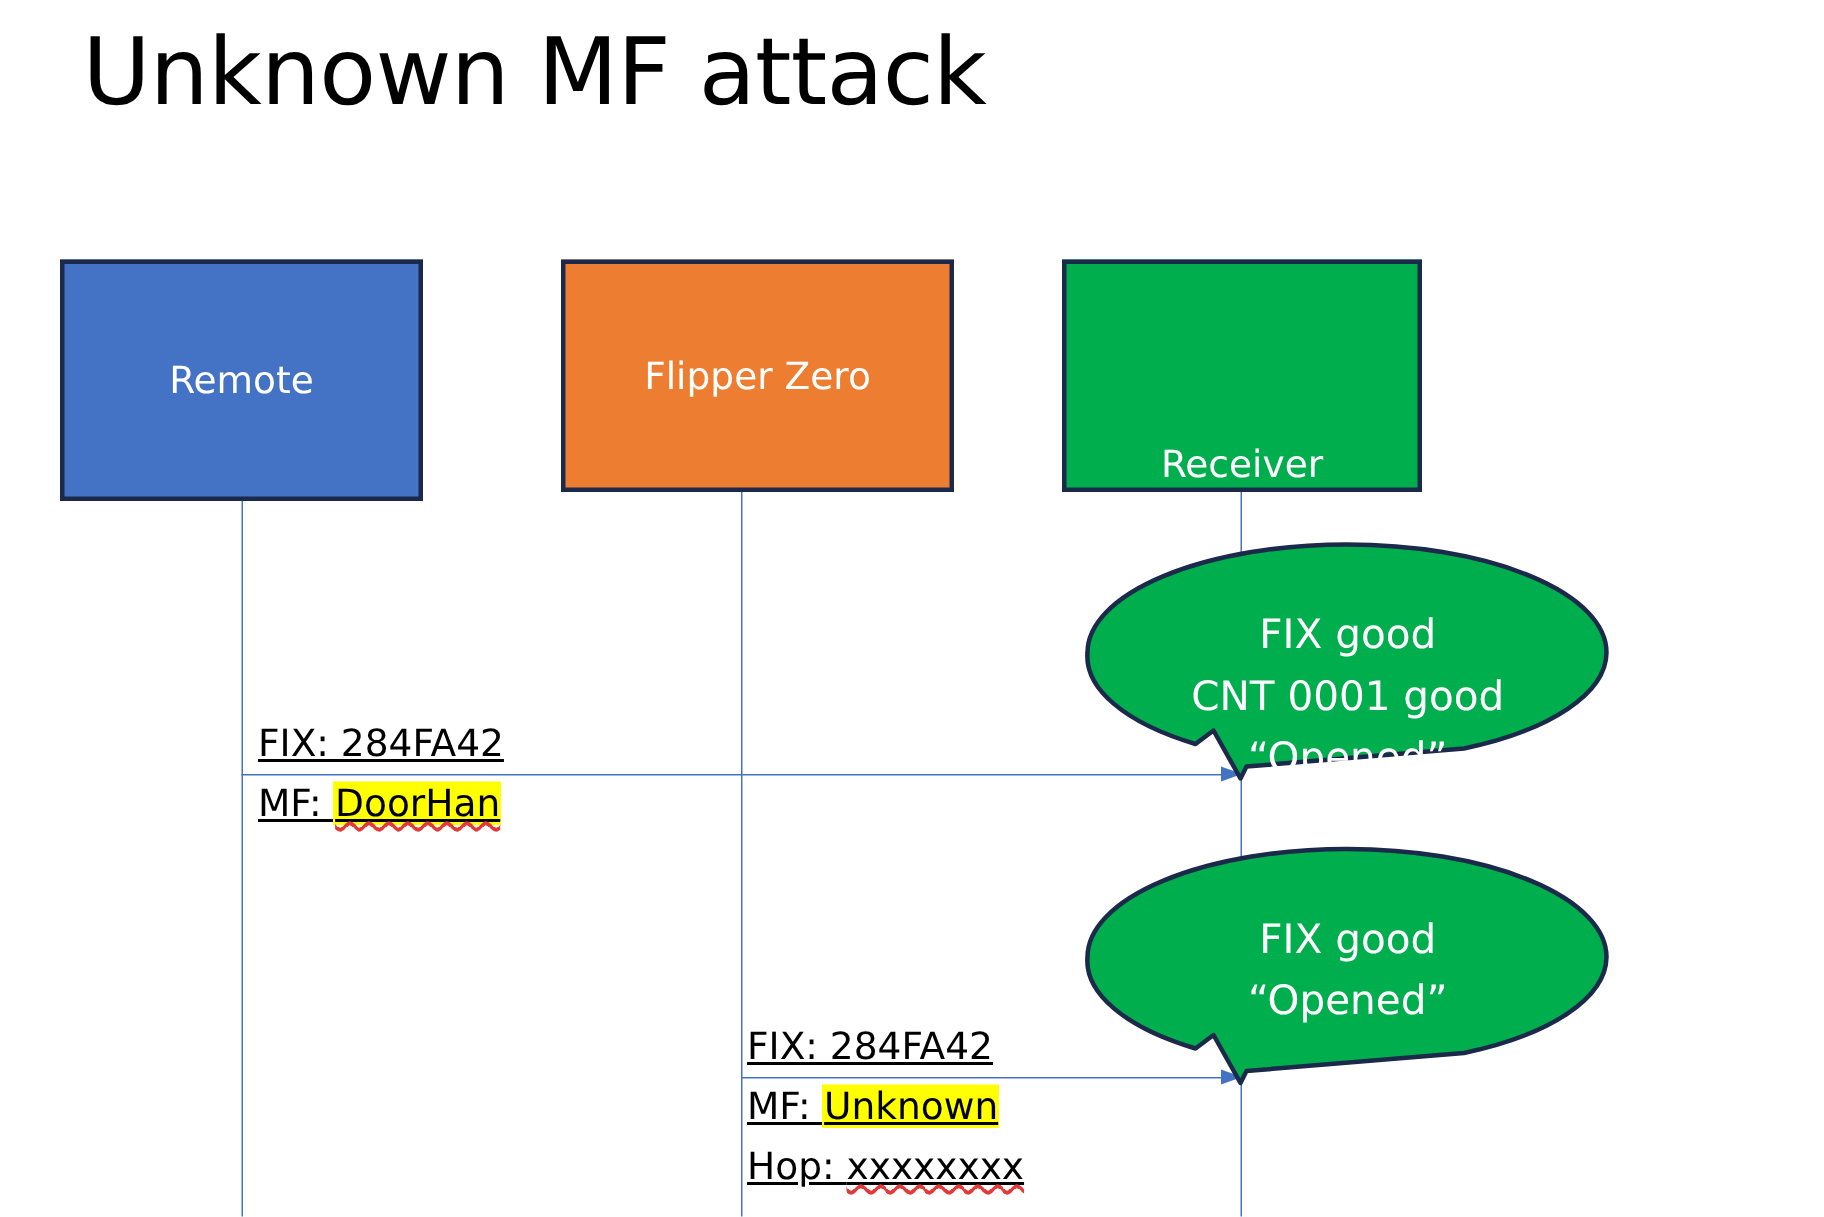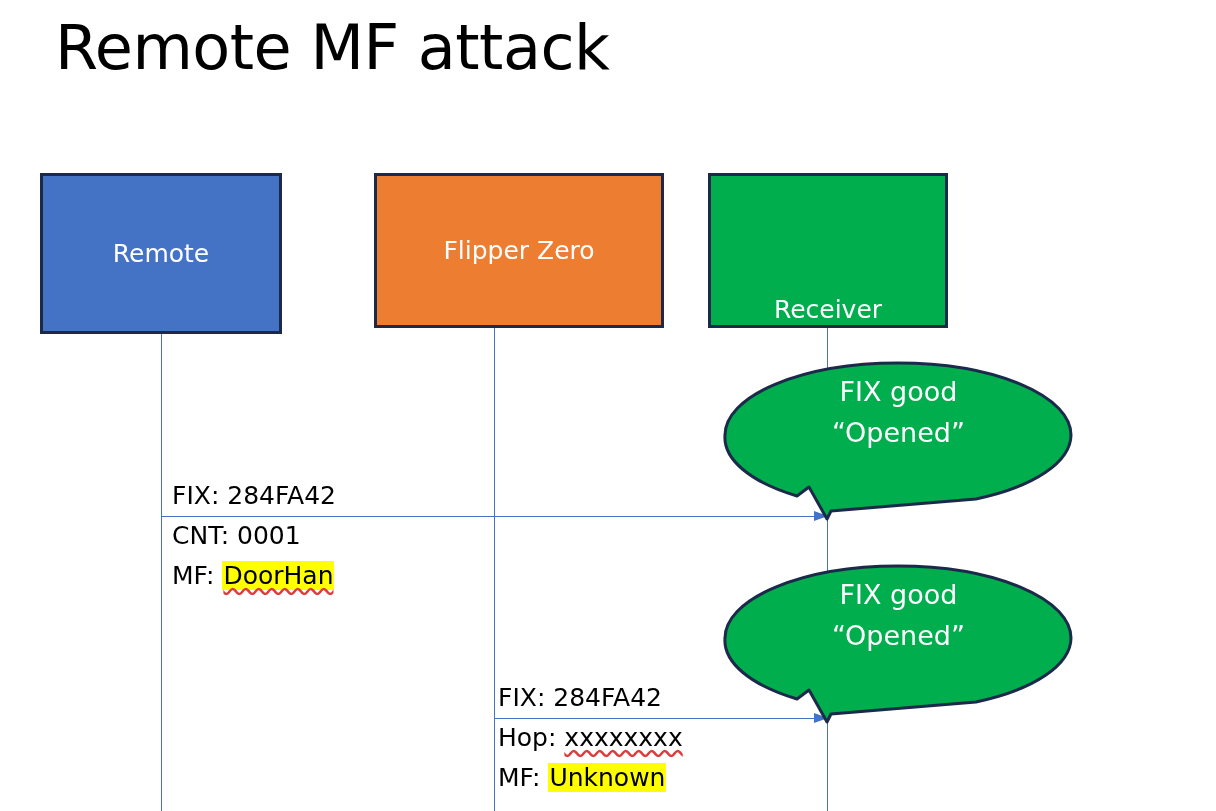--- a/index.html
+++ b/index.html
@@ -43,21 +43,21 @@
     border: 3px solid #1b2a4a;
     display: flex;
     align-items: center;
     justify-content: center;
     color: #ffffff;
     font-size: 25px;
     line-height: 1.2;
     font-weight: 400;
   }
   .actor-remote  { left: 40px;  top: 173px; width: 242px; height: 161px; background: #4472c4; }
-  .actor-flipper { left: 374px; top: 173px; width: 290px; height: 155px; background: #ed7d31; }
+  .actor-flipper { left: 374px; top: 173px; width: 262px; height: 155px; background: #ed7d31; }
   .actor-receiver{ left: 708px; top: 173px; width: 240px; height: 155px; background: #00ae4d; align-items: flex-end; }
 
   
   .lifeline {
     position: absolute;
     width: 1px;
     background: #4472c4;
     top: 328px;
     height: 483px;
   }
@@ -84,20 +84,21 @@
   .msg1-arrow { left: 161px; top: 516px; width: 666px; }
   .msg2-arrow { left: 494px; top: 718px; width: 333px; }
 
   
   .msg-label {
     position: absolute;
     color: #000000;
     font-size: 25px;
     line-height: 40px;
     white-space: nowrap;
+    text-decoration: underline;
   }
   .msg1-line1 { left: 172px; top: 476px; }
   .msg1-rest  { left: 172px; top: 516px; }
   .msg2-line1 { left: 498px; top: 678px; }
   .msg2-rest  { left: 498px; top: 718px; }
 
   .hl {
     background: #ffff00;
     padding: 0 1px;
   }
@@ -118,75 +119,76 @@
   }
   .callout-text {
     position: absolute;
     left: 0;
     width: 100%;
     text-align: center;
     color: #ffffff;
     font-size: 27px;
     line-height: 41px;
     pointer-events: none;
+    margin-top: 32px;
   }
   .callout1 { left: 721px; top: 359px; width: 355px; height: 160px; }
   .callout1 .callout-text { top: 12px; }
   .callout2 { left: 721px; top: 562px; width: 355px; height: 160px; }
   .callout2 .callout-text { top: 12px; }
 </style>
 </head>
 <body>
 
 <div id="slide">
 
-  <div class="slide-title">Remote MF attack</div>
+  <div class="slide-title">Unknown MF attack</div>
 
   <div class="lifeline lifeline-remote"></div>
   <div class="lifeline lifeline-flipper"></div>
   <div class="lifeline lifeline-receiver"></div>
 
   <div class="actor-box actor-remote">
     <span>Remote</span>
   </div>
   <div class="actor-box actor-flipper">
     <span>Flipper Zero</span>
   </div>
   <div class="actor-box actor-receiver">
     <span>Receiver</span>
   </div>
 
   <div class="msg-arrow msg1-arrow"></div>
   <div class="msg-label msg1-line1">FIX: 284FA42</div>
   <div class="msg-label msg1-rest">
-    <div>CNT: 0001</div>
     <div><span>MF: </span><span class="hl sq">DoorHan</span></div>
   </div>
 
   <div class="msg-arrow msg2-arrow"></div>
   <div class="msg-label msg2-line1">FIX: 284FA42</div>
   <div class="msg-label msg2-rest">
+    <div><span>MF: </span><span class="hl">Unknown</span></div>
     <div><span>Hop: </span><span class="sq">xxxxxxxx</span></div>
-    <div><span>MF: </span><span class="hl">Unknown</span></div>
   </div>
 
   <div class="callout callout1">
     <svg width="355" height="160" viewBox="0 0 355 160">
       <path d="M 4 76
                A 173 72 0 0 1 177 4
                A 173 72 0 0 1 350 76
                A 173 72 0 0 1 255 140
                L 110 152
                L 106 160
                L 88 128
                L 76 137
                A 173 72 0 0 1 4 76 Z" fill="#00ae4d" stroke="#1b2a4a" stroke-width="3" stroke-linejoin="round"></path>
     </svg>
     <div class="callout-text">
       <div>FIX good</div>
+      <div>CNT 0001 good</div>
       <div>“Opened”</div>
     </div>
   </div>
 
   <div class="callout callout2">
     <svg width="355" height="160" viewBox="0 0 355 160">
       <path d="M 4 76
                A 173 72 0 0 1 177 4
                A 173 72 0 0 1 350 76
                A 173 72 0 0 1 255 140

